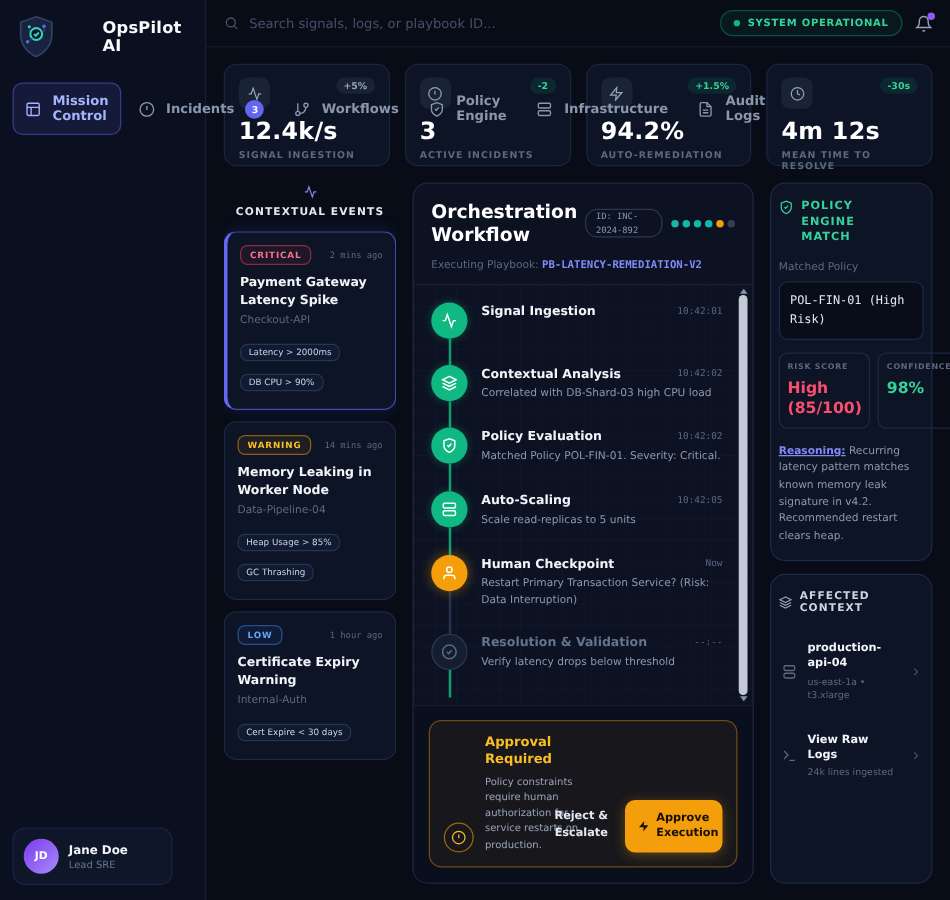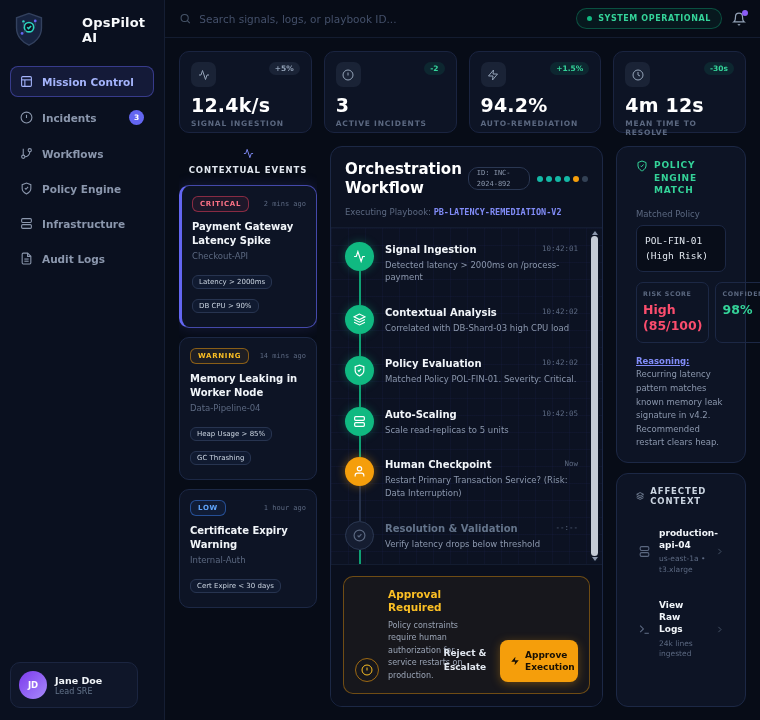--- a/index.html
+++ b/index.html
@@ -11,21 +11,21 @@
   .mono { font-family:"DejaVu Sans Mono","Liberation Mono",monospace; }
 
   
   .sidebar {
     width:165px; min-width:165px; height:100%; background:#0a101f;
     border-right:1px solid #151e33; display:flex; flex-direction:column; position:relative;
   }
   .logo-row { display:flex; align-items:center; gap:8px; padding:12px 12px 14px 12px; }
   .logo-badge { width:34px; height:36px; position:relative; flex:none; }
   .logo-title { font-size:13px; font-weight:bold; color:#f8fafc; letter-spacing:.2px;margin-left:28px; }
-  .nav { padding:4px 10px; display:flex; flex-direction:column; gap:4px; }
+  .nav { padding:4px 10px; display:flex; flex-direction:row; gap:4px; }
   .nav-item {
     display:flex; align-items:center; gap:9px; padding:8px 9px; border-radius:8px;
     color:#8b97ad; font-size:10.5px; font-weight:bold; cursor:pointer; border:1px solid transparent;
   }
   .nav-item svg { width:13px; height:13px; flex:none; }
   .nav-item.active {
     background:rgba(99,102,241,.12); border:1px solid rgba(99,102,241,.45); color:#a5b4fc;
   }
   .nav-badge {
     margin-left:auto; background:#6366f1; color:#fff; font-size:7.5px; font-weight:bold;
@@ -200,21 +200,21 @@
     background:#f59e0b; color:#181004; border:none; border-radius:8px; font-weight:bold;
     font-size:9px; padding:9px 10px; display:flex; align-items:center; gap:5px; cursor:pointer;
     font-family:inherit; width:78px; text-align:left; line-height:1.35;
     box-shadow:0 2px 10px rgba(245,158,11,.35);
   }
   .approve-btn svg { width:10px; height:10px; flex:none; }
 
   
   .right-col { display:flex; flex-direction:column; gap:10px; min-height:0; }
   .side-panel {
-    background:#0d1425; border:1px solid #1c2845; border-radius:12px; padding:12px 19px;
+    background:#0d1425; border:1px solid #1c2845; border-radius:12px; padding:12px 6px;
   }
   .policy-head { display:flex; gap:6px; color:#34d399; align-items:flex-start; margin-bottom:12px; }
   .policy-head svg { width:12px; height:12px; flex:none; margin-top:1px; }
   .policy-title { font-size:9px; font-weight:bold; letter-spacing:.8px; line-height:1.4; width:80px; }
   .matched-label { font-size:8.5px; color:#5b6880; margin-bottom:6px; }
   .code-box {
     background:#080d19; border:1px solid #1c2845; border-radius:7px; padding:8px;
     font-size:9.5px; color:#e2e8f0; line-height:1.55;
   }
   .score-grid { display:grid; grid-template-columns:1fr 1fr; gap:6px; margin-top:10px; }
@@ -475,21 +475,20 @@
             <span class="step-node">
                 <svg viewBox="0 0 24 24" fill="none" stroke="currentColor" stroke-width="2.2">
                   <polyline points="22 12 18 12 15 21 9 3 6 12 2 12"></polyline>
                 </svg>
               </span>
             <div class="step-body">
               <div class="step-head">
                 <span class="step-title">Signal Ingestion</span>
                 <span class="step-time">10:42:01</span>
               </div>
-              <div class="step-desc">Detected latency &gt; 2000ms on /process-payment</div>
             </div>
           </div>
 
           <div class="step done">
             <span class="step-node">
                 <svg viewBox="0 0 24 24" fill="none" stroke="currentColor" stroke-width="2.2">
                   <polygon points="12 2 2 7 12 12 22 7 12 2"></polygon>
                   <polyline points="2 12 12 17 22 12"></polyline>
                   <polyline points="2 17 12 22 22 17"></polyline>
                 </svg>

